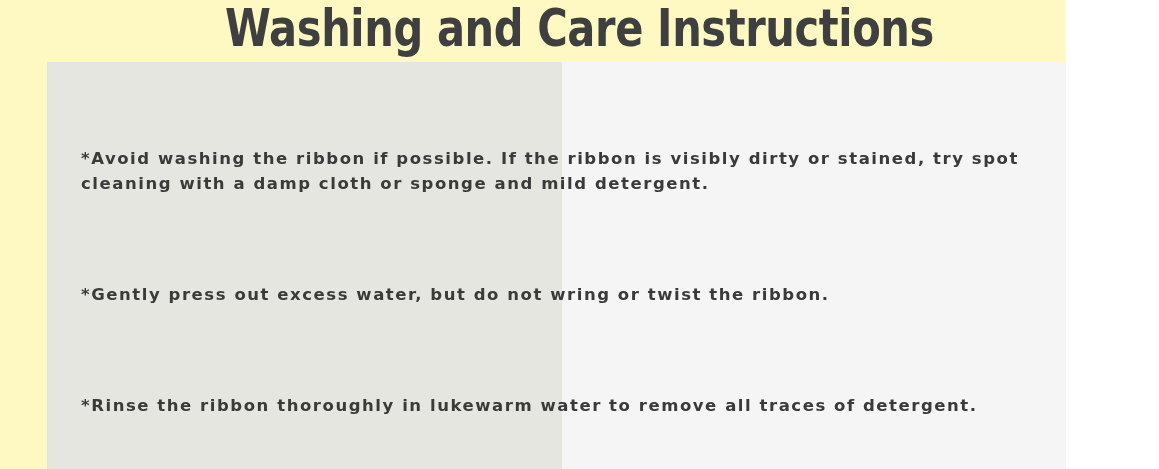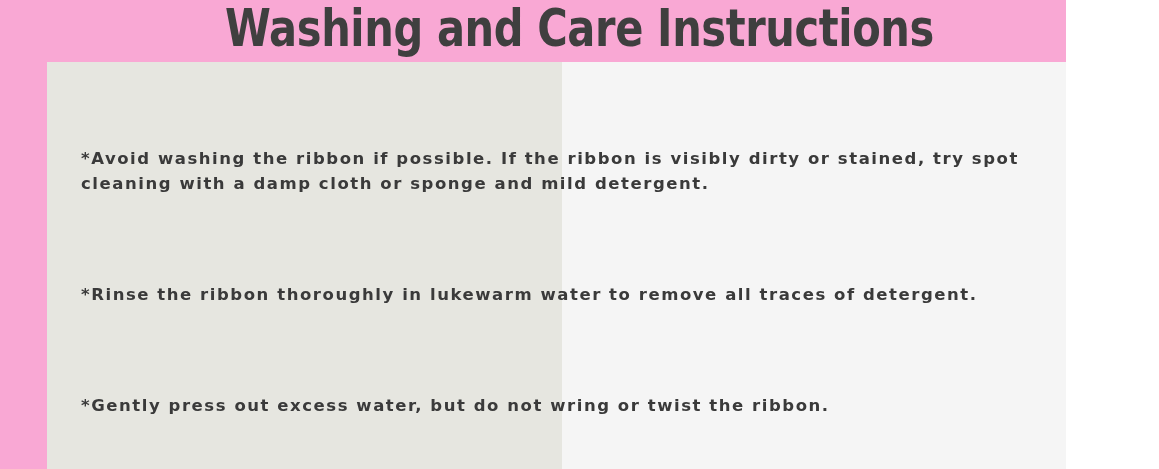--- a/index.html
+++ b/index.html
@@ -11,21 +11,21 @@
     width: 1159px;
     height: 469px;
     overflow: hidden;
     font-family: "Liberation Sans", sans-serif;
   }
 
   #poster {
     position: relative;
     width: 1066px;
     height: 469px;
-    background: #f9a8d4;
+    background: #fef9c3;
     overflow: hidden;
   }
 
   
   #title {
     position: absolute;
     left: 0;
     top: 0px;
     width: 1159px;
     height: 60px;
@@ -88,21 +88,21 @@
 
 <div id="poster">
 
   <div id="title">Washing and Care Instructions</div>
 
   <div id="card">
     <div id="card-left-band"></div>
 
     <ul id="instructions">
       <li>*Avoid washing the ribbon if possible. If the ribbon is visibly dirty or stained, try spot cleaning with a damp cloth or sponge and mild detergent.</li>
+      <li>*Gently press out excess water, but do not wring or twist the ribbon.</li>
       <li>*Rinse the ribbon thoroughly in lukewarm water to remove all traces of detergent.</li>
-      <li>*Gently press out excess water, but do not wring or twist the ribbon.</li>
       
       
       
     </ul>
   </div>
 
 </div>
 
 </body></html>

